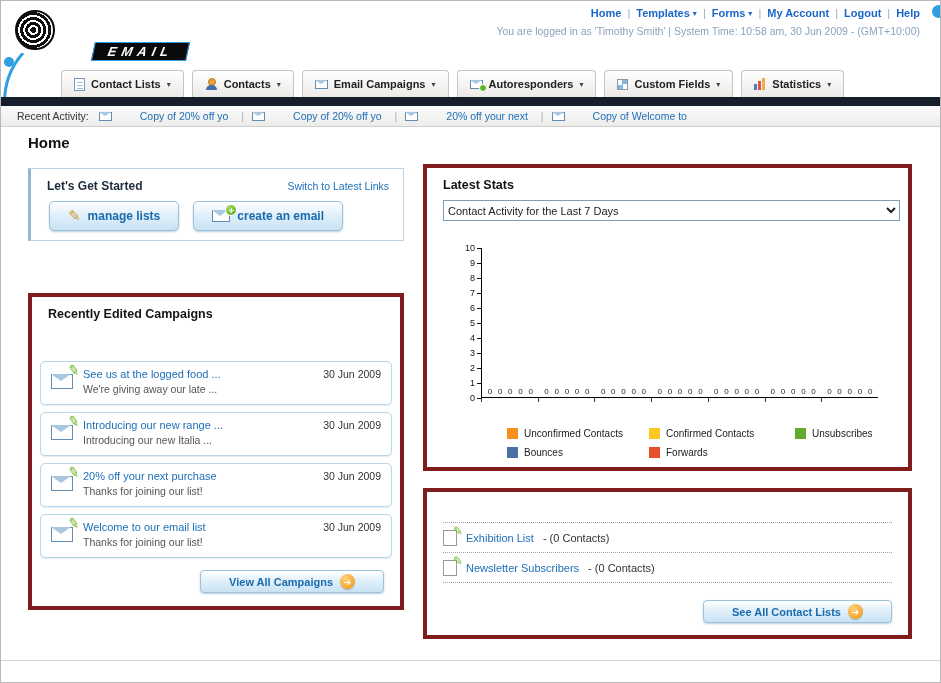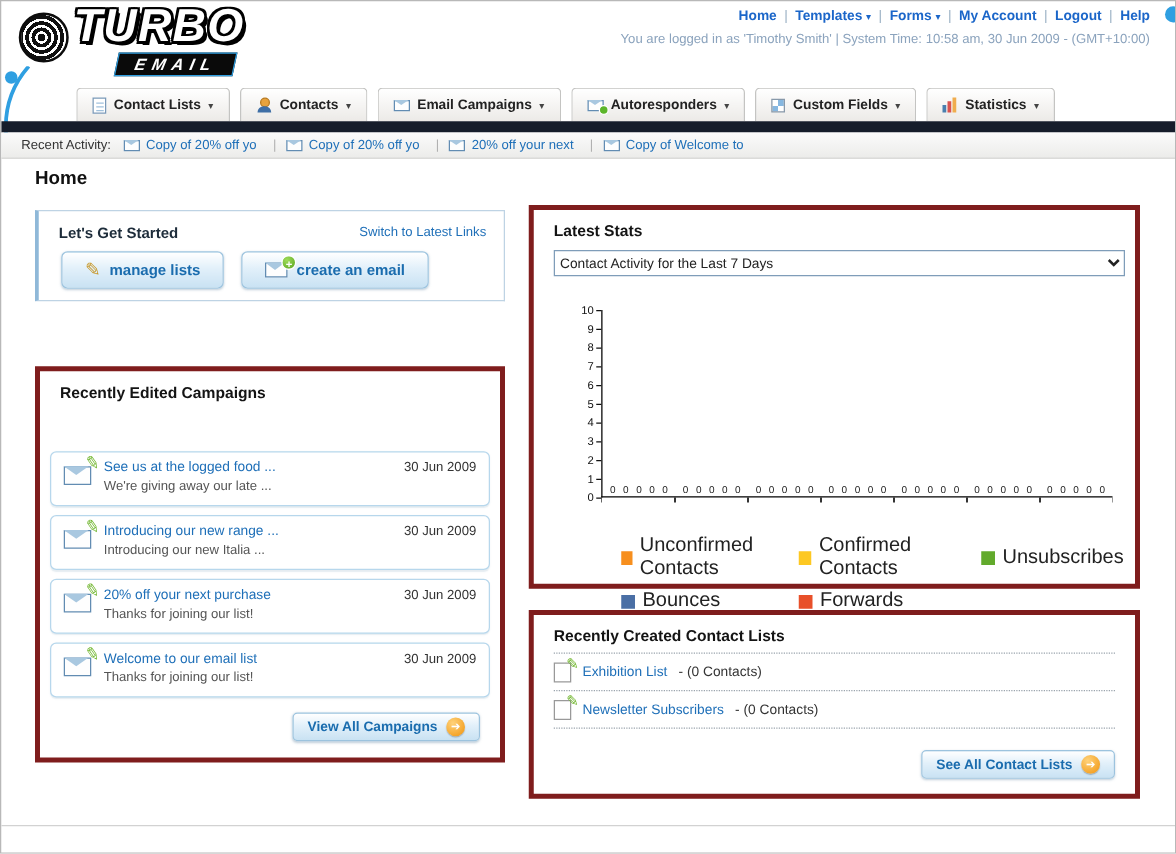--- a/index.html
+++ b/index.html
@@ -39,21 +39,21 @@
   .nicon { position:relative; display:inline-flex; align-items:center; }
   .dark-bar { position:absolute; left:0; top:96px; width:100%; height:9px; background:#161d2b; }
 
   
   .activity-bar { position:absolute; left:0; top:105px; width:100%; height:21px;
     background:linear-gradient(#fbfbfb,#ececea); border-bottom:1px solid #cfcfcd;
     display:flex; align-items:center; padding-left:16px; font-size:10.5px; }
   .act-label { color:#333; margin-right:10px; }
   .act-item { display:flex; align-items:center; gap:5px; }
   .act-item:not(:last-child)::after { content:"|"; color:#b0b0b0; margin:0 8px; }
-  .act-text { font-size:10.5px; }
+  .act-text { font-size:10.5px;margin-left:23px; }
 
   
   .env { position:relative; display:inline-block; background:#fefefe; border:1px solid #628cb2; vertical-align:middle; }
   .env::before { content:""; position:absolute; left:-1px; top:-1px; width:0; height:0; }
   .env-xs { width:13px; height:9px; } .env-xs::before { border-left:6px solid transparent; border-right:6px solid transparent; border-top:4px solid #a9c8e0; }
   .env-md { width:18px; height:12px; } .env-md::before { border-left:8px solid transparent; border-right:8px solid transparent; border-top:6px solid #a9c8e0; }
   .env-lg { width:22px; height:15px; } .env-lg::before { border-left:10px solid transparent; border-right:10px solid transparent; border-top:7px solid #a9c8e0; }
   .mini-green { position:absolute; right:-4px; bottom:-3px; width:8px; height:8px; background:#5cb52a; border-radius:50%; border:1px solid #fff; }
   .plus-dot { position:absolute; right:-7px; top:-6px; width:12px; height:12px; border-radius:50%;
     background:radial-gradient(circle at 35% 30%,#9fdc5a,#58a51f); color:#fff; font-size:9px; line-height:12px;
@@ -69,21 +69,21 @@
   .i-bars { width:12px; height:12px; display:inline-block;
     background:linear-gradient(#4a7fae,#4a7fae) 0 100%/3px 6px no-repeat,
                linear-gradient(#d9534f,#d9534f) 4px 100%/3px 9px no-repeat,
                linear-gradient(#f0ad4e,#f0ad4e) 8px 100%/3px 12px no-repeat; }
 
   
   .panel { position:absolute; background:#fff; border:4px solid #7f1d1d; }
   .panel-title { position:absolute; left:16px; top:10px; font-size:12.5px; font-weight:bold; color:#141414; }
   .page-title { position:absolute; left:27px; top:133px; font-size:15px; font-weight:bold; color:#111; }
 
-  .blue-btn { display:inline-flex; align-items:center; gap:7px; height:23px; padding:0 11px;
+  .blue-btn { display:inline-flex; align-items:center; gap:7px; height:23px; padding:0 28px;
     border:1px solid #9cc3de; border-radius:4px;
     background:linear-gradient(#ffffff,#e2f0fa 45%,#c9e2f3);
     color:#1a6cae; font-weight:bold; font-size:11px; box-shadow:0 1px 2px rgba(110,145,170,.45); }
   .arrow-circle { display:inline-flex; align-items:center; justify-content:center; width:15px; height:15px;
     border-radius:50%; background:radial-gradient(circle at 35% 30%,#ffd27a,#f0930c); color:#fff;
     font-size:9px; font-weight:bold; box-shadow:0 1px 1px rgba(0,0,0,.25); }
 
   
   .gs-panel { left:27px; top:167px; width:376px; height:73px; border:1px solid #bed3e4; border-left:3px solid #8fb8d8; }
   .gs-title { position:absolute; left:16px; top:10px; font-size:12px; font-weight:bold; color:#1d2c3a; }
@@ -107,33 +107,33 @@
   .camp-text { display:flex; flex-direction:column; }
   .camp-title { font-size:11px; }
   .camp-sub { font-size:10.5px; color:#555; margin-top:3px; }
   .camp-date { margin-left:auto; font-size:10.5px; color:#333; }
   .view-all { position:absolute; right:16px; bottom:13px; }
 
   
   .stats-panel { left:422px; top:163px; width:489px; height:307px; }
   .stats-select { position:absolute; left:16px; top:32px; width:457px; height:21px; font-size:11px;
     border:1px solid #7f9db9; background:#fff; color:#222; font-family:inherit; }
-  .chart-wrap { position:absolute; left:16px; right:18px; top:80px; display:flex; }
+  .chart-wrap { position:absolute; left:16px; right:30px; top:80px; display:flex; }
   .y-axis { position:relative; width:38px; height:150px; }
   .y-row { position:absolute; right:0; display:flex; align-items:center; gap:2px; font-size:9px; color:#111; height:10px; }
   .ytickmark { width:4px; height:1px; background:#111; }
   .plot-col { flex:1; }
   .plot { position:relative; height:150px; border-left:1px solid #000; border-bottom:1px solid #000; }
   .values-row { position:absolute; left:0; right:0; bottom:1px; display:flex; }
   .val-group { flex:1; display:flex; justify-content:space-evenly; font-size:8px; color:#222; }
   .x-ticks { height:4px; background:repeating-linear-gradient(to right,#333 0 1px,transparent 1px calc(100%/7)); }
   .x-labels { display:flex; margin-top:2px; }
   .x-label { flex:1; text-align:center; font-size:10px; color:#111; }
-  .legend { position:absolute; left:70px; top:260px; display:grid; grid-template-columns:142px 146px auto;
-    row-gap:8px; font-size:16px; color:#222; }
+  .legend { position:absolute; left:80px; top:260px; display:grid; grid-template-columns:142px 146px auto;
+    row-gap:8px; font-size:10px; color:#222; }
   .legend-item { display:flex; align-items:center; gap:6px; }
   .legend-swatch { width:11px; height:11px; display:inline-block; }
 
   
   .cl-panel { left:422px; top:487px; width:489px; height:151px; }
   .cl-body { position:absolute; left:16px; right:16px; top:30px; border-top:1px dotted #9aa4ad; }
   .cl-row { display:flex; align-items:center; gap:9px; height:30px; border-bottom:1px dotted #9aa4ad; font-size:11px; }
   .sheet-icon { position:relative; display:inline-block; width:14px; height:16px; background:#fff; border:1px solid #999; }
   .pencil-g { position:absolute; right:-7px; top:-7px; font-size:12px; color:#6fb52c; font-style:normal; }
   .cl-suffix { color:#333; }
@@ -141,21 +141,20 @@
 
   .footer-line { position:absolute; left:0; top:659px; width:100%; border-top:1px solid #d2d2d2; }
 </style>
 </head>
 <body>
 
 <div class="page">
 
   <div class="logo">
     <span class="logo-swirl"></span>
-    <span class="logo-turbo">TURBO</span>
     <span class="logo-email">EMAIL</span>
   </div>
   <svg class="swoosh" width="30" height="58" viewBox="0 0 30 58">
     <path d="M22,0 C8,16 2,34 4,56" stroke="#2f9fe1" stroke-width="3" fill="none"></path>
   </svg>
   <span class="swoosh-dot"></span>
   <span class="help-bubble"></span>
 
   <div class="top-links">
     <span class="tl-item">
@@ -441,21 +440,20 @@
           <span>Bounces</span>
         </div>
         <div class="legend-item">
           <span class="legend-swatch" style="background: rgb(232, 80, 42);"></span>
           <span>Forwards</span>
         </div>
       </div>
   </div>
 
   <div class="panel cl-panel">
-    <div class="panel-title">Recently Created Contact Lists</div>
     <div class="cl-body">
       <div class="cl-row">
         <span class="sheet-icon">
             <span class="pencil-g">✎</span>
           </span>
         <a class="lnk">Exhibition List</a>
         <span class="cl-suffix">- (0 Contacts)</span>
       </div>
       <div class="cl-row">
         <span class="sheet-icon">

